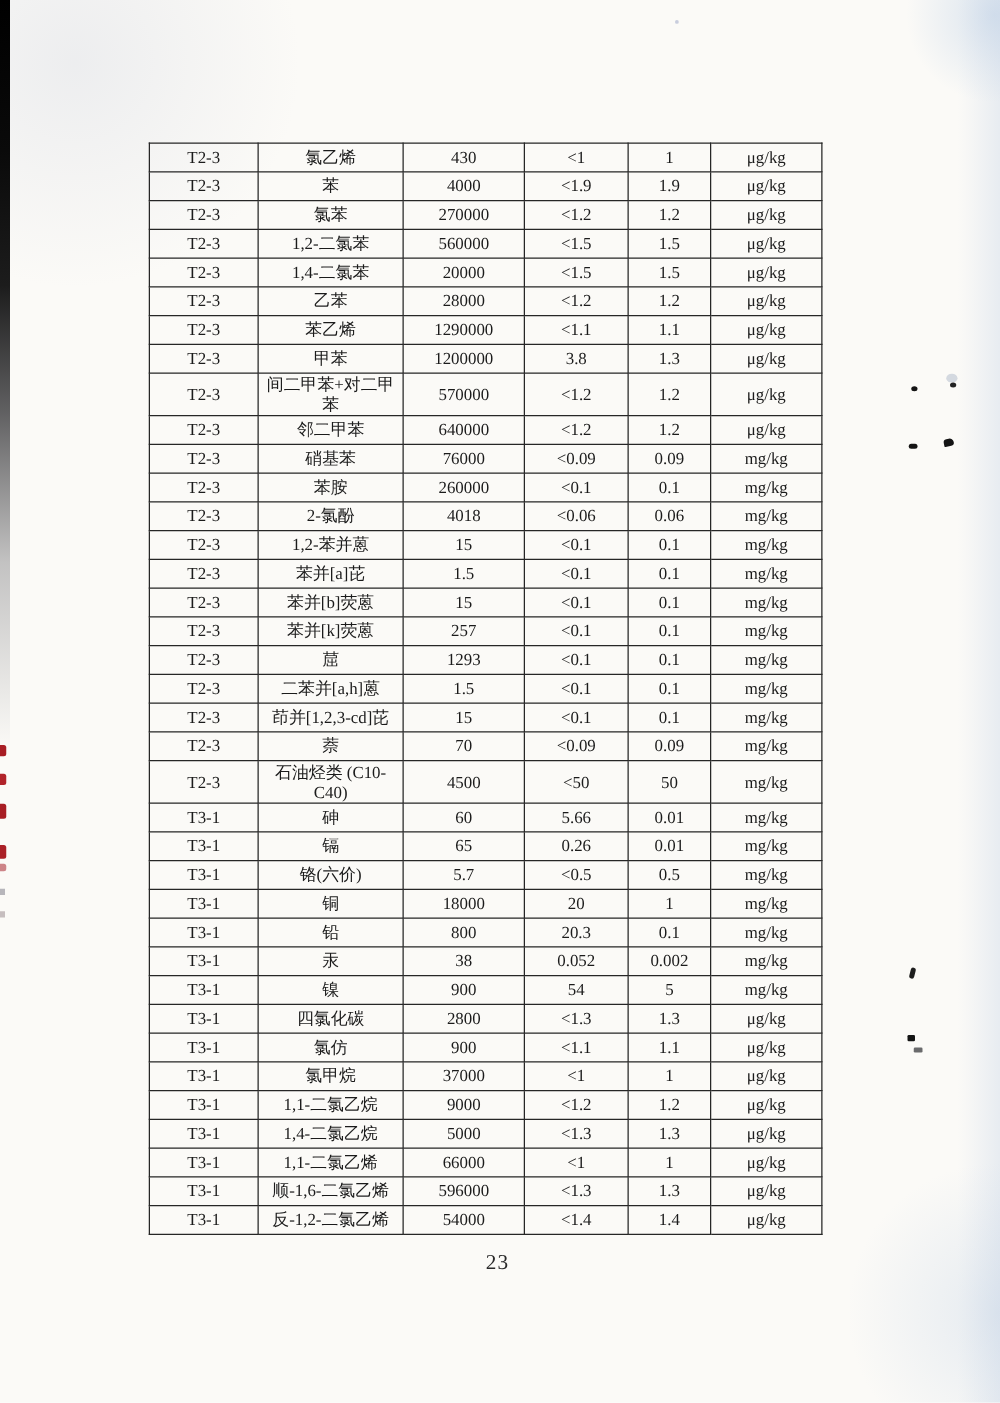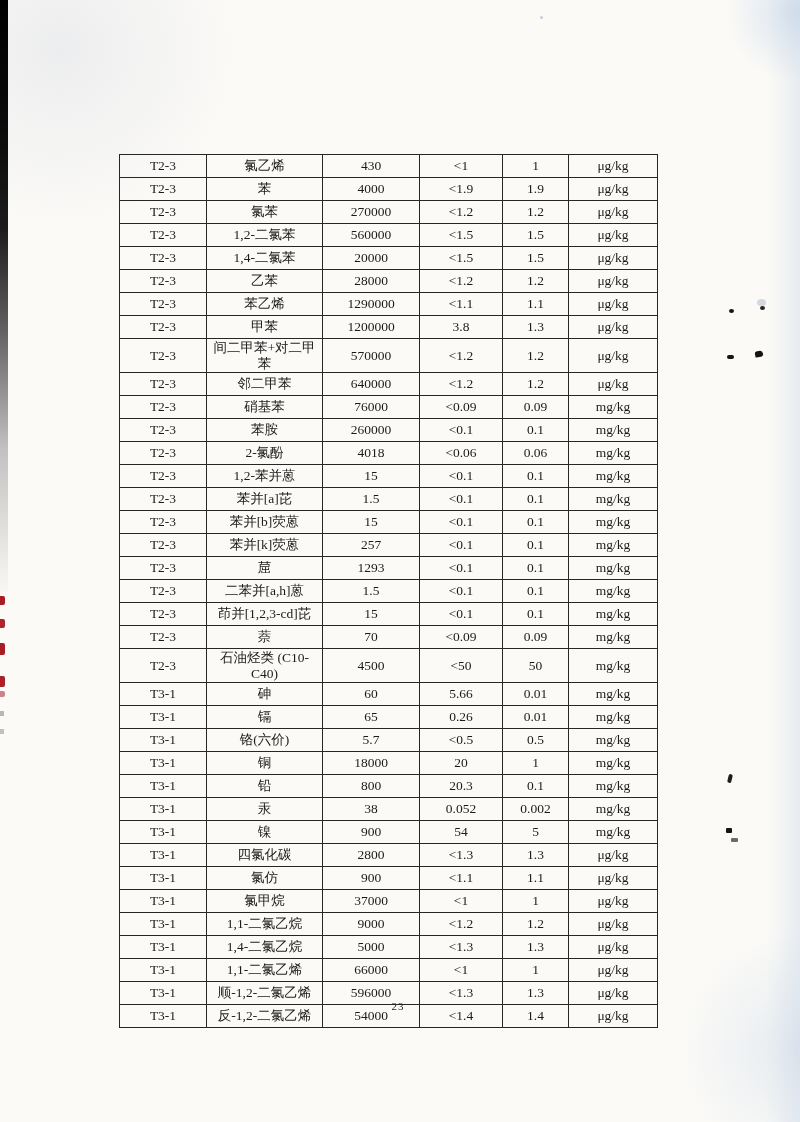--- a/index.html
+++ b/index.html
@@ -41,36 +41,36 @@
   .d3 { left:727px; top:355px; width:7px; height:4px; border-radius:2px; }
   .d4 { left:755px; top:351px; width:8px; height:6px; border-radius:3px 4px 3px 1px; transform:rotate(-12deg); }
   .d5 { left:728px; top:774px; width:4px; height:9px; border-radius:2px; transform:rotate(14deg); background:#1d1d1d; }
   .d6 { left:726px; top:828px; width:6px; height:5px; border-radius:1px; }
   .d7 { left:731px; top:838px; width:7px; height:4px; border-radius:1px; background:rgba(70,70,72,0.8); }
   .speck { left:540px; top:16px; width:3px; height:3px; background:rgba(150,160,195,0.5); }
 
   
   table.results {
     position:absolute; left:119px; top:114px; width:538px;
-    border-collapse:collapse; table-layout:fixed;margin-top:40px;
+    border-collapse:collapse; table-layout:fixed;
   }
   table.results td {
     border:1.5px solid #262626;
     text-align:center; vertical-align:middle;
     padding:1px 2px;
     font-size:13.5px; line-height:15.5px;
     color:#1b1b1b;
     font-family:"Liberation Serif","DejaVu Serif",serif;
     word-break:normal; overflow-wrap:normal;
   }
   table.results tr { height:23px; }
 
   .pagenum {
     position:absolute; left:378px; top:1000px; width:40px;
-    text-align:center; font-size:11px; color:#2a2a2a; letter-spacing:1px;
+    text-align:center; font-size:17px; color:#2a2a2a; letter-spacing:1px;
     font-family:"Liberation Serif","DejaVu Serif",serif;
   }
 </style>
 </head>
 <body>
 
 <div class="page">
 
   <div class="left-bar"></div>
   <div class="redmark r1"></div>
@@ -376,21 +376,21 @@
         <tr>
           <td>T3-1</td>
           <td>1,1-二氯乙烯</td>
           <td>66000</td>
           <td>&lt;1</td>
           <td>1</td>
           <td>μg/kg</td>
         </tr>
         <tr>
           <td>T3-1</td>
-          <td>顺-1,2-二氯乙烯</td>
+          <td>顺-1,6-二氯乙烯</td>
           <td>596000</td>
           <td>&lt;1.3</td>
           <td>1.3</td>
           <td>μg/kg</td>
         </tr>
         <tr>
           <td>T3-1</td>
           <td>反-1,2-二氯乙烯</td>
           <td>54000</td>
           <td>&lt;1.4</td>

